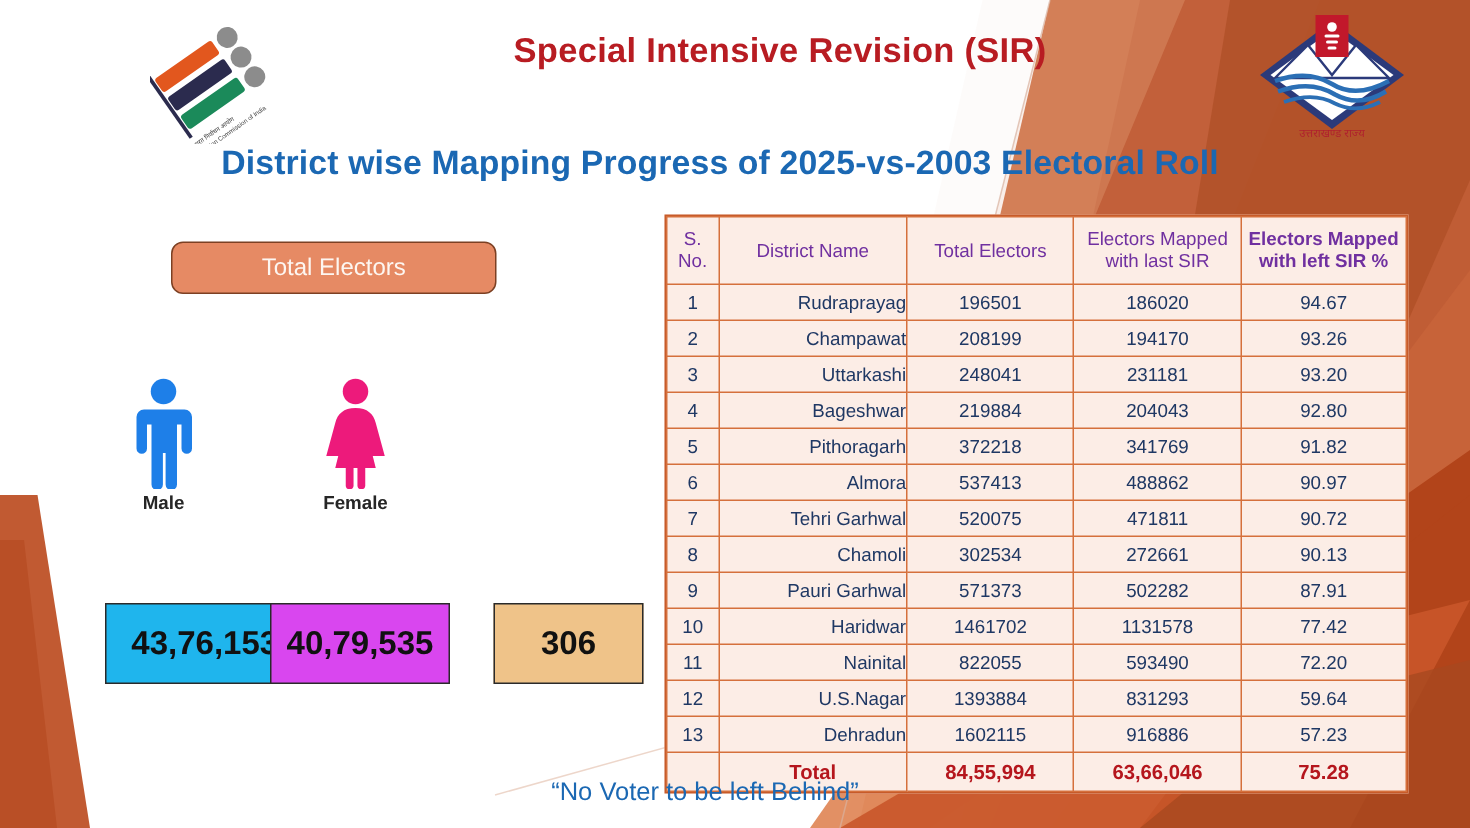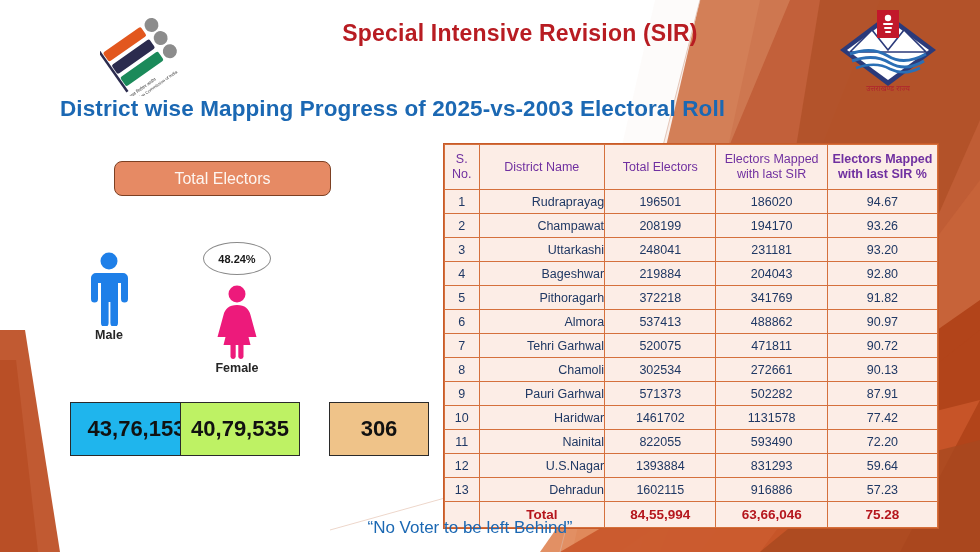--- a/index.html
+++ b/index.html
@@ -23,21 +23,21 @@
 
   
   .title-main{
     position:absolute;left:230px;top:20px;width:580px;
     text-align:center;
     font-size:23px;font-weight:bold;color:#B81C22;
     letter-spacing:.2px;z-index:6;
   }
   .title-sub{
     position:absolute;left:60px;top:96px;width:840px;
-    text-align:left;
+    text-align:center;
     font-size:22.5px;font-weight:bold;color:#1B68B3;
     letter-spacing:.1px;z-index:6;
   }
   .tagline{
     position:absolute;left:180px;top:518px;width:580px;
     text-align:center;
     font-size:17px;color:#1B68B3;z-index:6;
   }
 
   
@@ -61,21 +61,21 @@
   }
   .figure{height:78px;margin-top:6px;display:flex;align-items:flex-end;justify-content:center;}
   .gname{font-size:12.5px;font-weight:bold;color:#262626;margin-top:2px;}
 
   .valbox{
     position:absolute;height:52px;border:1.6px solid #2A2A2A;
     display:flex;align-items:center;justify-content:center;
     font-size:22px;font-weight:bold;color:#111;z-index:6;
   }
   .vb1{left:44px;top:402px;width:131px;background:#1FB5ED;margin-left:26px;}
-  .vb2{left:180px;top:402px;width:118px;background:#bef264;}
+  .vb2{left:180px;top:402px;width:118px;background:#d946ef;}
   .vb3{left:329px;top:402px;width:98px;background:#EFC389;}
 
   
   #tablewrap{
     position:absolute;left:443px;top:143px;width:494px;z-index:6;
     border:1.5px solid #C75B2A;background:#FCEDE6;
   }
   table{border-collapse:collapse;width:100%;
         font-size:12.5px;color:#1F3864;}
   th,td{border:.9px solid #D5703C;padding:0;height:23px;
@@ -178,21 +178,20 @@
     <div class="figure">
       <svg width="54" height="74" viewBox="0 0 54 74" xmlns="http://www.w3.org/2000/svg">
         <circle cx="27" cy="9" r="8.5" fill="#1E7FE8"></circle>
         <path d="M13 21 h28 a5 5 0 0 1 5 5 v21 a3.5 3.5 0 0 1 -7 0 v-16 h-3 v40 a3.8 3.8 0 0 1 -7.6 0 v-21 h-1.8 v21 a3.8 3.8 0 0 1 -7.6 0 v-40 h-3 v16 a3.5 3.5 0 0 1 -7 0 v-21 a5 5 0 0 1 5 -5 z" fill="#1E7FE8"></path>
       </svg>
     </div>
     <div class="gname">Male</div>
   </div>
 
   <div class="gender-col g2">
-    <div class="bubble">48.24%</div>
     <div class="figure">
       <svg width="54" height="74" viewBox="0 0 54 74" xmlns="http://www.w3.org/2000/svg">
         <circle cx="27" cy="9" r="8.5" fill="#ED1A7B"></circle>
         <path d="M27 20 c-8 0 -12 4 -13.5 10 l-6 22 h8 l-2 8 h27 l-2 -8 h8 l-6 -22 c-1.5 -6 -5.5 -10 -13.5 -10 z" fill="#ED1A7B"></path>
         <rect x="20.5" y="58" width="5.2" height="16" rx="2.4" fill="#ED1A7B"></rect>
         <rect x="28.3" y="58" width="5.2" height="16" rx="2.4" fill="#ED1A7B"></rect>
       </svg>
     </div>
     <div class="gname">Female</div>
   </div>
@@ -218,21 +217,21 @@
             <span>No.</span>
           </th>
           <th>District Name</th>
           <th>Total Electors</th>
           <th>
             <span>Electors Mapped</span><br>
             <span>with last SIR</span>
           </th>
           <th class="strong">
             <span>Electors Mapped</span><br>
-            <span>with last SIR %</span>
+            <span>with left SIR %</span>
           </th>
         </tr>
       </thead>
       <tbody id="tbody">
           <tr>
             <td class="sno">1</td>
             <td class="dname">Rudraprayag</td>
             <td class="num">196501</td>
             <td class="num">186020</td>
             <td class="num">94.67</td>

